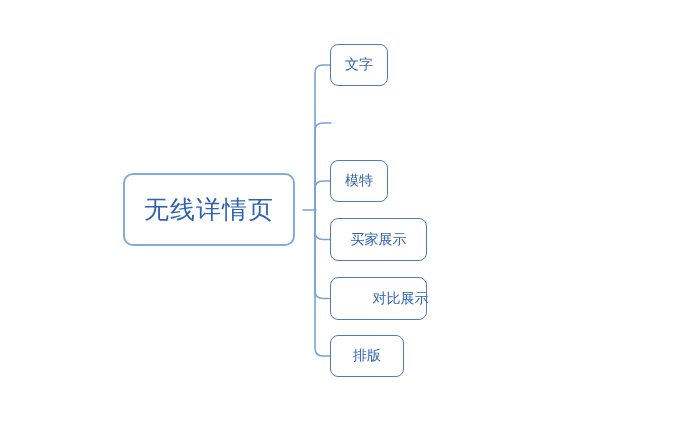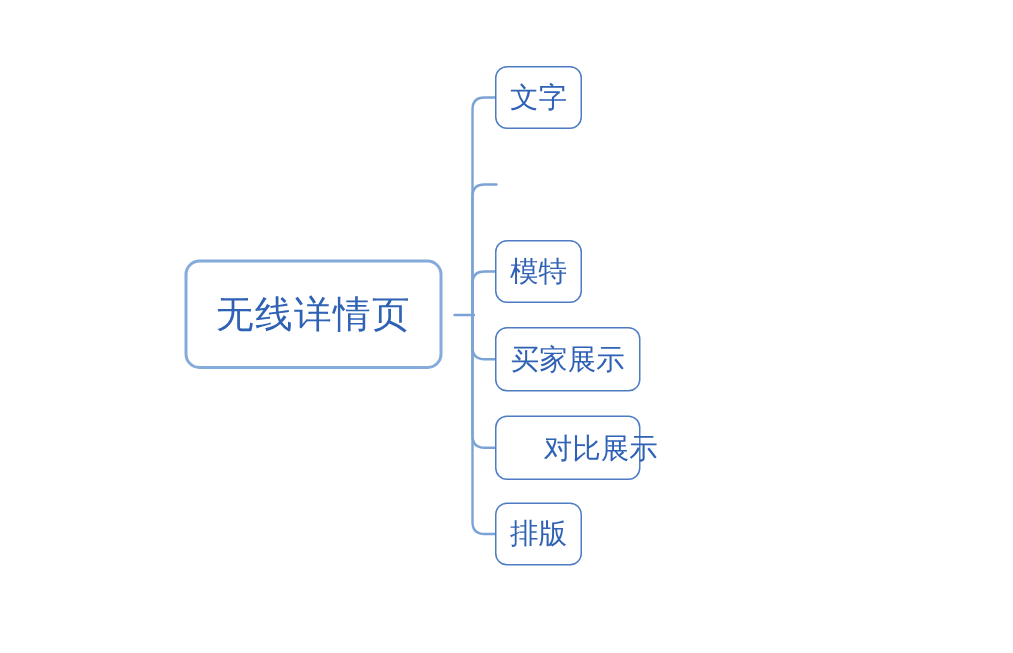--- a/index.html
+++ b/index.html
@@ -30,28 +30,28 @@
   .node.root{
     left:123px;top:173px;width:172px;height:73px;
     border:2px solid var(--root-border);
     border-radius:10px;
     font-size:25px;
     letter-spacing:1px;
   }
   .node.child{
     border:1.5px solid var(--child-border);
     border-radius:8px;
-    font-size:19px;
+    font-size:14px;
   }
   .c1{left:330px;top:44px;width:58px;height:42px;}
   .c2{left:330px;top:102px;width:58px;height:42px;}
   .c3{left:330px;top:160px;width:58px;height:42px;}
   .c4{left:330px;top:218px;width:97px;height:43px;}
   .c5{left:330px;top:277px;width:97px;height:43px;padding-left:44px;}
-  .c6{left:330px;top:335px;width:58px;height:42px;}
+  .c6{left:330px;top:335px;width:74px;height:42px;}
 </style>
 </head>
 <body>
 
 <div class="canvas">
 
   <svg class="connectors" viewBox="0 0 675 435" xmlns="http://www.w3.org/2000/svg">
     <path d="M303 210 H316"></path>
     <path d="M315 210 V73    Q315 65   323 65   H331"></path>
     <path d="M315 210 V131   Q315 123  323 123  H331"></path>

